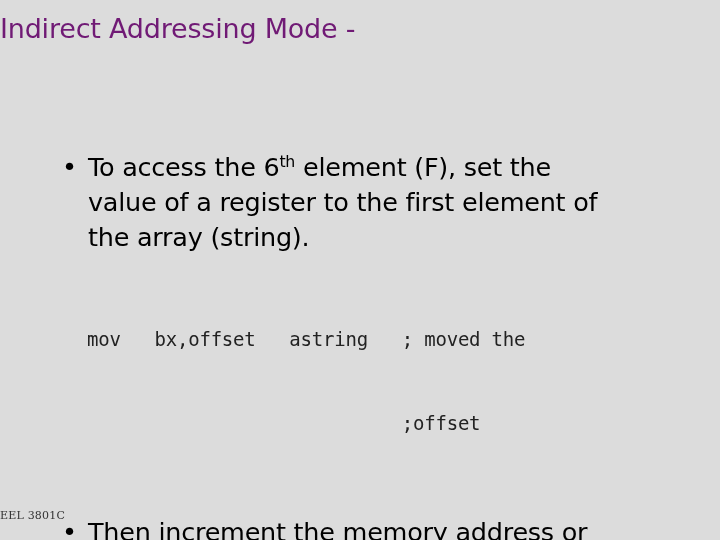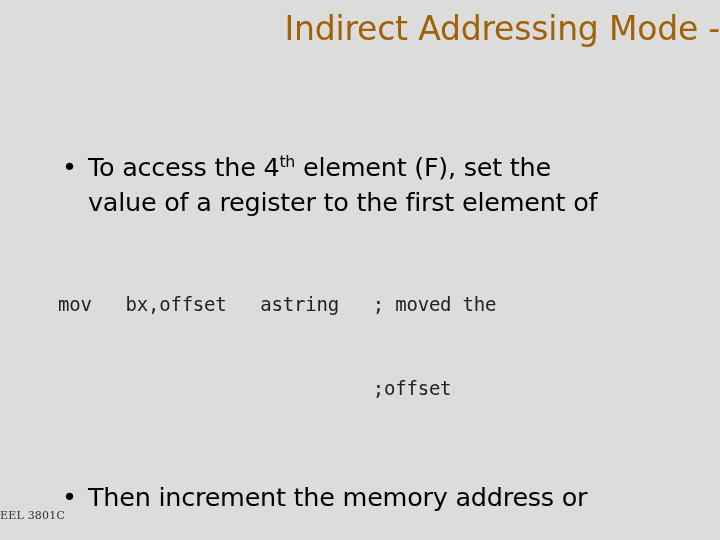--- a/index.html
+++ b/index.html
@@ -21,26 +21,26 @@
     background: #dcdcdc;
     box-sizing: border-box;
   }
 
   
   .title {
     position: absolute;
     left: 0;
     top: 4px;
     width: 720px;
-    text-align: right;
+    text-align: left;
     font-family: "DejaVu Sans", sans-serif;
-    font-size: 33px;
+    font-size: 27px;
     line-height: 50px;
     font-weight: 400;
-    color: #a16207;
+    color: #701a75;
     letter-spacing: -0.2px;
   }
   .title .tline { display: block; white-space: nowrap; }
 
   
   .body {
     position: absolute;
     left: 0;
     top: 150px;
     width: 720px;
@@ -70,21 +70,21 @@
     line-height: 0;
     margin-top: 18px;
   }
 
   
   .code {
     font-family: "DejaVu Sans Mono", monospace;
     font-size: 19px;
     line-height: 28px;
     color: #222222;
-    padding-left: 58px;
+    padding-left: 87px;
     white-space: pre;
     letter-spacing: -0.2px;
   }
   .code .cl { display: block; white-space: pre; }
 
   .gap-a { height: 14px; }
   .gap-b { height: 22px; }
 
   
   .footer {
@@ -106,22 +106,23 @@
 <div class="slide">
 
   <div class="title">
     <span class="tline">Indirect Addressing Mode -</span>
   </div>
 
   <div class="body">
 
     <div class="bullet">
       <span class="dot">•</span>
-      <span class="ln"><span>To access the 4</span><sup>th</sup><span> element (F), set the</span></span>
+      <span class="ln"><span>To access the 6</span><sup>th</sup><span> element (F), set the</span></span>
       <span class="ln">value of a register to the first element of</span>
+      <span class="ln">the array (string).</span>
     </div>
 
     <div class="gap-a"></div>
 
     <div class="code">
       <span class="cl">mov   bx,offset   astring   ; moved the</span>
       <span class="cl">                            ;offset</span>
     </div>
 
     <div class="gap-b"></div>

